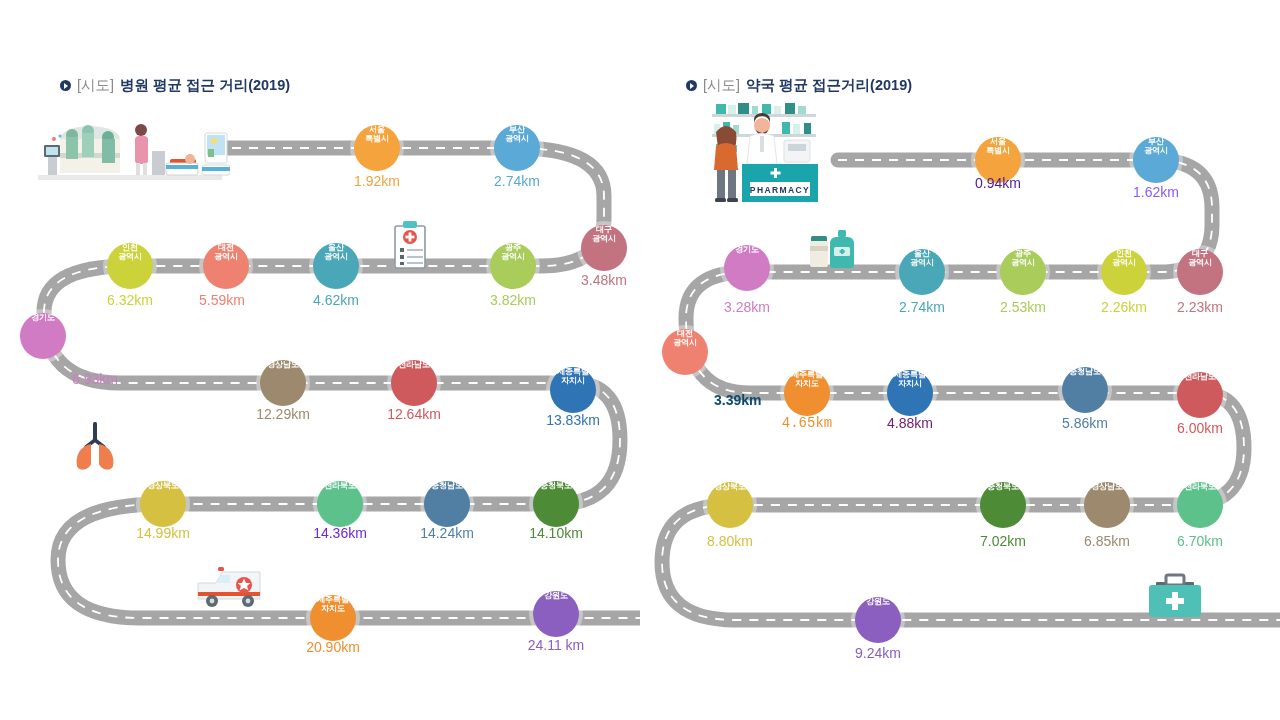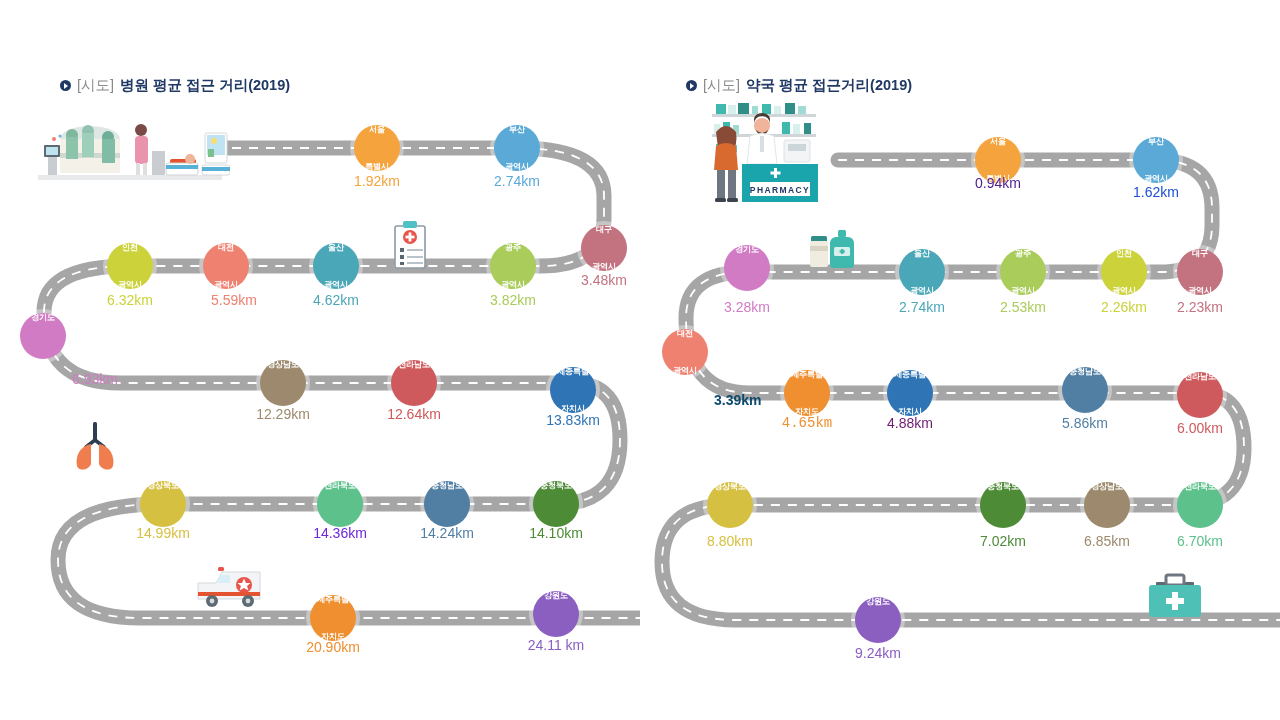--- a/index.html
+++ b/index.html
@@ -28,21 +28,21 @@
     margin-left:1px;
   }
   .title-region{color:#8a8a8a;font-weight:normal;}
   .title-main{color:#1f3864;font-weight:bold;}
 
   .road-svg{position:absolute;left:0;top:0;width:640px;height:720px;}
 
   .node{
     position:absolute;width:46px;height:46px;border-radius:50%;
     transform:translate(-50%,-50%);
-    display:flex;flex-direction:column;align-items:center;justify-content:space-between;
+    display:flex;flex-direction:column;align-items:center;justify-content:flex-start;
     color:#ffffff;font-size:8.2px;font-weight:bold;line-height:1.12;
     text-align:center;letter-spacing:-0.3px;
     box-shadow:0 0 0 4px rgba(255,255,255,0.35);
   }
   .node-line{display:block;white-space:nowrap;}
   .value{
     position:absolute;font-size:14px;font-weight:normal;white-space:nowrap;
     transform:translate(-50%,0);
   }
   .value.left-anchored{transform:translate(0,0);margin-top:43px;}
@@ -162,21 +162,21 @@
       <div class="value" style="left: 513px; top: 292px; color: rgb(169, 204, 90);">3.82km</div>
       <div class="node" style="left: 336px; top: 266px; background: rgb(74, 167, 184);">
         <span class="node-line">울산</span>
         <span class="node-line">광역시</span>
       </div>
       <div class="value" style="left: 336px; top: 292px; color: rgb(74, 167, 184);">4.62km</div>
       <div class="node" style="left: 226px; top: 266px; background: rgb(239, 129, 112);">
         <span class="node-line">대전</span>
         <span class="node-line">광역시</span>
       </div>
-      <div class="value" style="left: 234px; top: 292px; color: rgb(239, 129, 112); text-align: right;">5.59km</div>
+      <div class="value" style="left: 222px; top: 292px; color: rgb(239, 129, 112); text-align: right;">5.59km</div>
       <div class="node" style="left: 130px; top: 266px; background: rgb(204, 210, 58);">
         <span class="node-line">인천</span>
         <span class="node-line">광역시</span>
       </div>
       <div class="value" style="left: 130px; top: 292px; color: rgb(204, 210, 58);">6.32km</div>
       <div class="node" style="left: 43px; top: 336px; background: rgb(208, 123, 196);">
         <span class="node-line">경기도</span>
       </div>
       <div class="value left-anchored" style="left: 72px; top: 328px; color: rgb(208, 123, 196);">6.93km</div>
       <div class="node" style="left: 283px; top: 383px; background: rgb(157, 138, 110);">
@@ -304,21 +304,21 @@
   <div id="nodes-right">
       <div class="node" style="left: 358px; top: 160px; background: rgb(245, 163, 60);">
         <span class="node-line">서울</span>
         <span class="node-line">특별시</span>
       </div>
       <div class="value" style="left: 358px; top: 175px; color: #4c1d95;">0.94km</div>
       <div class="node" style="left: 516px; top: 160px; background: rgb(90, 169, 214);">
         <span class="node-line">부산</span>
         <span class="node-line">광역시</span>
       </div>
-      <div class="value" style="left: 516px; top: 184px; color: #1d4ed8;">1.62km</div>
+      <div class="value" style="left: 516px; top: 184px; color: #8b5cf6;">1.62km</div>
       <div class="node" style="left: 560px; top: 272px; background: rgb(194, 115, 127);">
         <span class="node-line">대구</span>
         <span class="node-line">광역시</span>
       </div>
       <div class="value" style="left: 560px; top: 299px; color: rgb(194, 115, 127);">2.23km</div>
       <div class="node" style="left: 484px; top: 272px; background: rgb(204, 210, 58);">
         <span class="node-line">인천</span>
         <span class="node-line">광역시</span>
       </div>
       <div class="value" style="left: 484px; top: 299px; color: rgb(204, 210, 58);">2.26km</div>

